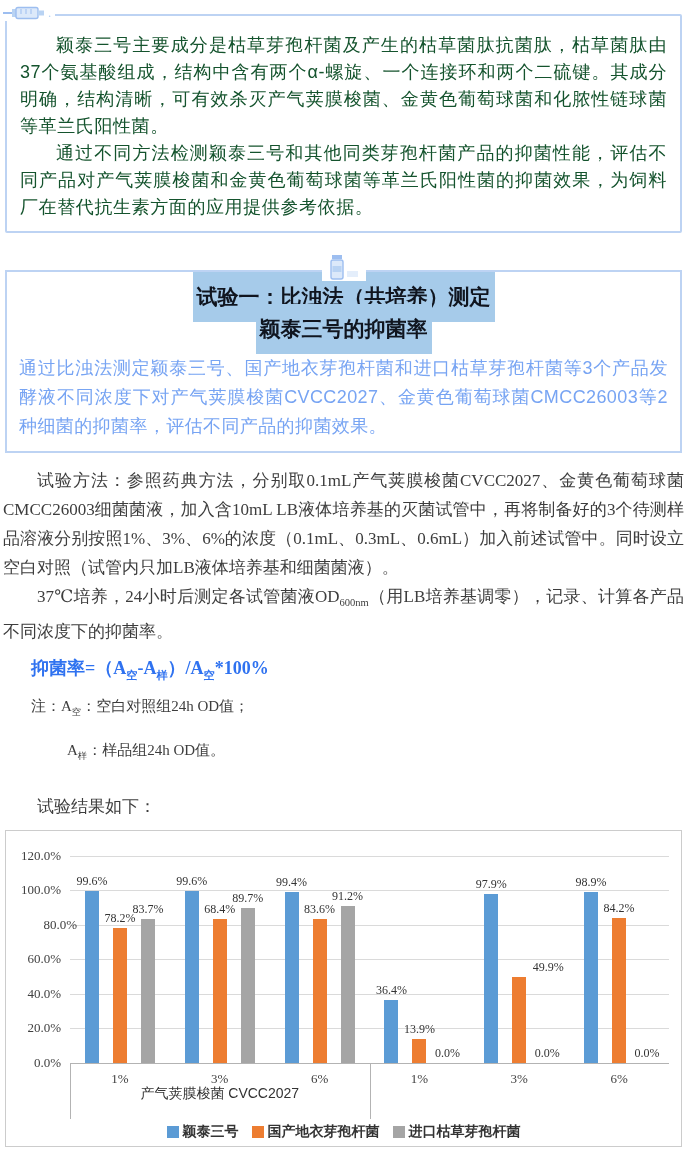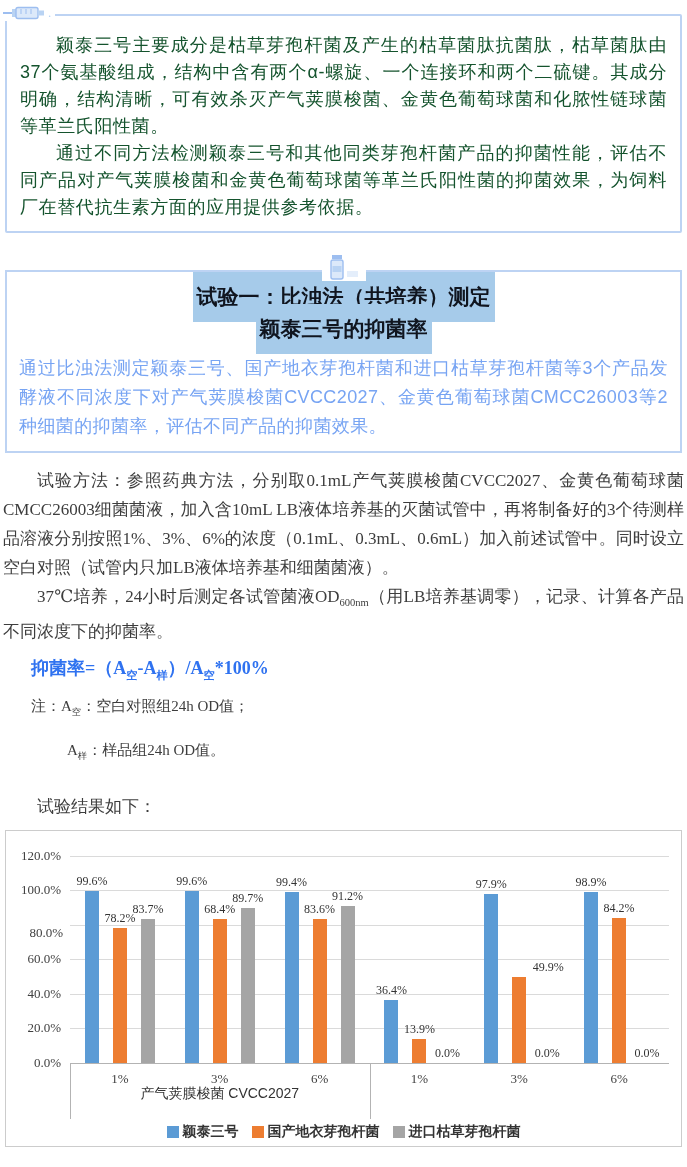--- a/index.html
+++ b/index.html
@@ -106,21 +106,21 @@
     <p class="note n2"><span>A</span><sub>样</sub><span>：样品组24h OD值。</span></p>
     <p class="black-p indent results-lead">试验结果如下：</p>
   </div>
 
   <div class="chart-box" id="chart">
       <div class="gridline" style="left: 64px; width: 599px; top: 25px;"></div>
       <div class="ytick" style="left: 0px; width: 55px; top: 17px;">120.0%</div>
       <div class="gridline" style="left: 64px; width: 599px; top: 59.5px;"></div>
       <div class="ytick" style="left: 0px; width: 55px; top: 51.5px;">100.0%</div>
       <div class="gridline" style="left: 64px; width: 599px; top: 94px;"></div>
-      <div class="ytick" style="left: 2px; width: 55px; top: 86px; margin-top: 8px;">80.0%</div>
+      <div class="ytick" style="left: 16px; width: 55px; top: 86px;">80.0%</div>
       <div class="gridline" style="left: 64px; width: 599px; top: 128.5px;"></div>
       <div class="ytick" style="left: 0px; width: 55px; top: 120.5px;">60.0%</div>
       <div class="gridline" style="left: 64px; width: 599px; top: 163px;"></div>
       <div class="ytick" style="left: 0px; width: 55px; top: 155px;">40.0%</div>
       <div class="gridline" style="left: 64px; width: 599px; top: 197.5px;"></div>
       <div class="ytick" style="left: 0px; width: 55px; top: 189.5px;">20.0%</div>
       <div class="ytick" style="left: 0px; width: 55px; top: 224px;">0.0%</div>
       <div class="axisline" style="left: 64px; width: 599px; top: 232px;"></div>
       <div class="bar" style="left: 78.9167px; width: 14px; top: 60px; height: 172px; background: rgb(91, 155, 213);"></div>
       <div class="vlabel" style="left: 85.9167px; top: 43px;">99.6%</div>

